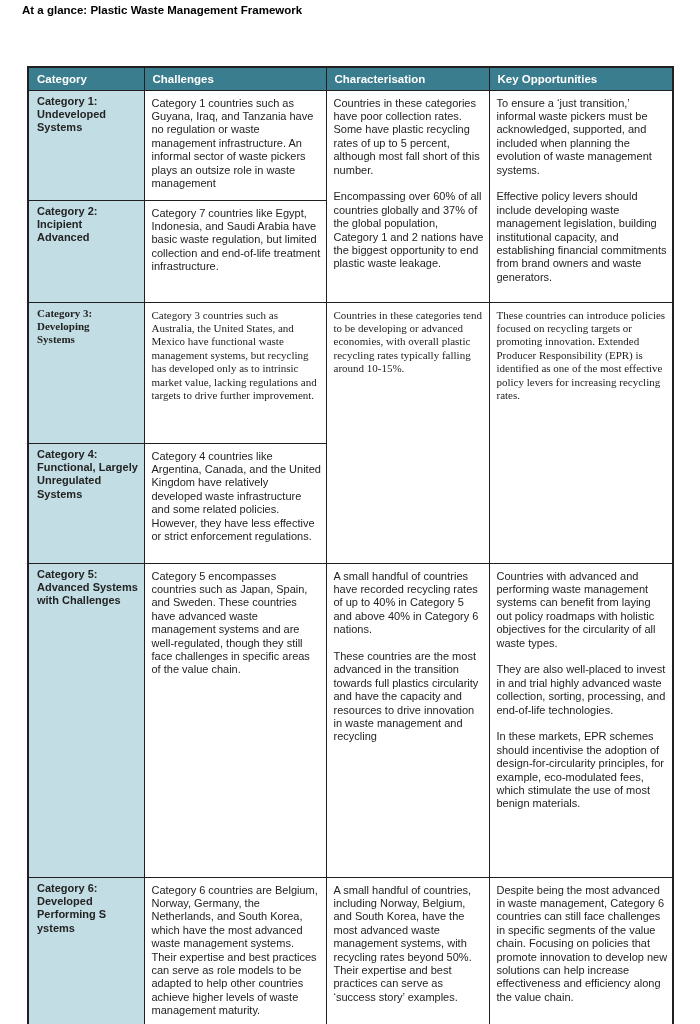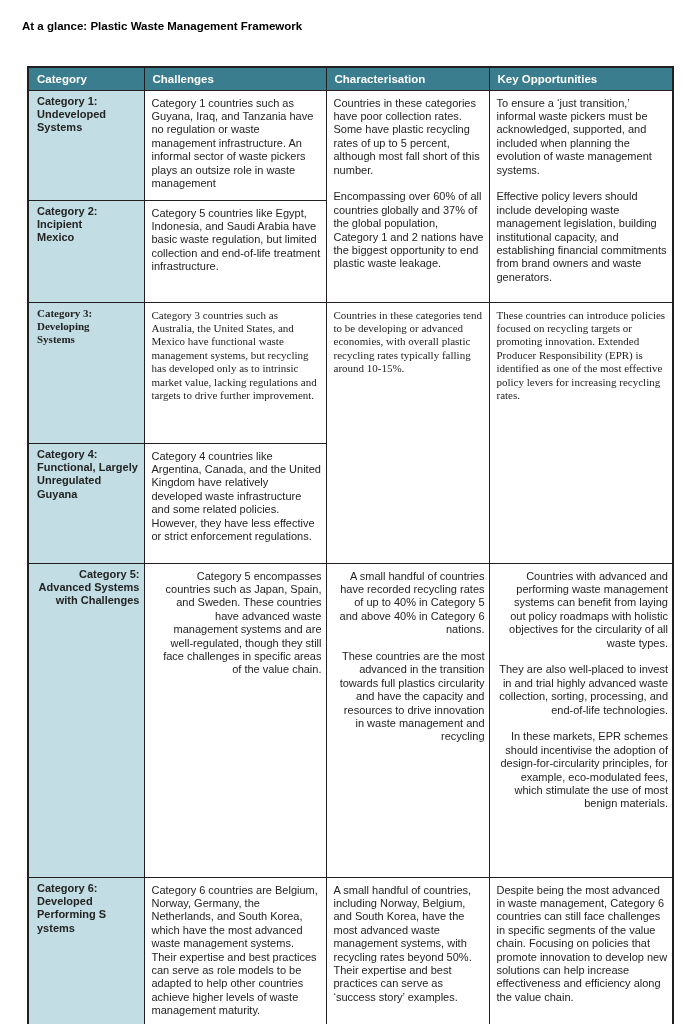--- a/index.html
+++ b/index.html
@@ -5,21 +5,21 @@
   :root{
     --header-bg:#3a7d8e;
     --category-bg:#c2dee4;
     --border:#231f20;
     --text:#232323;
   }
   *{margin:0;padding:0;box-sizing:border-box;}
   html,body{width:700px;background:#ffffff;font-family:"Liberation Sans",sans-serif;}
   body{position:relative;height:1024px;overflow:hidden;color:var(--text);}
   .page-title{
-    position:absolute;left:22px;top:20px;
+    position:absolute;left:22px;top:4px;
     font-size:11.5px;font-weight:bold;color:#000;
   }
   table.framework{
     position:absolute;left:27px;top:22px;
     border-collapse:collapse;table-layout:fixed;width:645px;
     border:2px solid var(--border);
     margin-top:44px;
   }
   table.framework th,table.framework td{
     border:1.5px solid var(--border);
@@ -40,21 +40,21 @@
   }
   td.txt{
     padding:6px 4px 4px 7px;
     white-space:pre-line;
   }
   
   tr.r1{height:110px;}
   tr.r2{height:102px;}
   tr.r3{height:141px;font-family:Liberation Serif, serif;}
   tr.r4{height:120px;}
-  tr.r5{height:314px;text-align:right;}
+  tr.r5{height:314px;}
   tr.r6{height:221px;}
 </style>
 </head>
 <body>
 
 <div class="page-title">At a glance: Plastic Waste Management Framework</div>
 
 <table class="framework">
   <colgroup>
     <col style="width:116px">
@@ -79,36 +79,36 @@
       <td class="txt" rowspan="2">Countries in these categories have poor collection rates. Some have plastic recycling rates of up to 5 percent, although most fall short of this number.
 
 Encompassing over 60% of all countries globally and 37% of the global population, Category 1 and 2 nations have the biggest opportunity to end plastic waste leakage.</td>
       <td class="txt" rowspan="2">To ensure a ‘just transition,’ informal waste pickers must be acknowledged, supported, and included when planning the evolution of waste management systems.
 
 Effective policy levers should include developing waste management legislation, building institutional capacity, and establishing financial commitments from brand owners and waste generators.</td>
     </tr>
     <tr class="r2">
       <td class="cat">Category 2:
 Incipient
-Mexico</td>
-      <td class="txt">Category 5 countries like Egypt, Indonesia, and Saudi Arabia have basic waste regulation, but limited collection and end-of-life treatment infrastructure.</td>
+Advanced</td>
+      <td class="txt">Category 7 countries like Egypt, Indonesia, and Saudi Arabia have basic waste regulation, but limited collection and end-of-life treatment infrastructure.</td>
     </tr>
     <tr class="r3">
       <td class="cat">Category 3:
 Developing
 Systems</td>
       <td class="txt">Category 3 countries such as Australia, the United States, and Mexico have functional waste management systems, but recycling has developed only as to intrinsic market value, lacking regulations and targets to drive further improvement.</td>
       <td class="txt" rowspan="2">Countries in these categories tend to be developing or advanced economies, with overall plastic recycling rates typically falling around 10-15%.</td>
       <td class="txt" rowspan="2">These countries can introduce policies focused on recycling targets or promoting innovation. Extended Producer Responsibility (EPR) is identified as one of the most effective policy levers for increasing recycling rates.</td>
     </tr>
     <tr class="r4">
       <td class="cat">Category 4:
 Functional, Largely
 Unregulated
-Guyana</td>
+Systems</td>
       <td class="txt">Category 4 countries like Argentina, Canada, and the United Kingdom have relatively developed waste infrastructure and some related policies. However, they have less effective or strict enforcement regulations.</td>
     </tr>
     <tr class="r5">
       <td class="cat">Category 5:
 Advanced Systems
 with Challenges</td>
       <td class="txt">Category 5 encompasses countries such as Japan, Spain, and Sweden. These countries have advanced waste management systems and are well-regulated, though they still face challenges in specific areas of the value chain.</td>
       <td class="txt">A small handful of countries have recorded recycling rates of up to 40% in Category 5 and above 40% in Category 6 nations.
 
 These countries are the most advanced in the transition towards full plastics circularity and have the capacity and resources to drive innovation in waste management and recycling</td>

